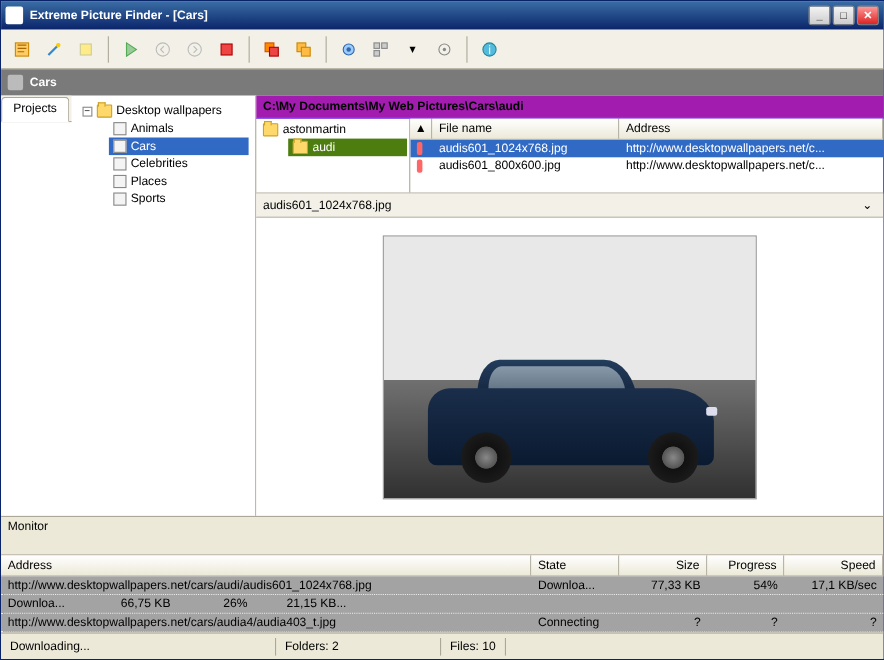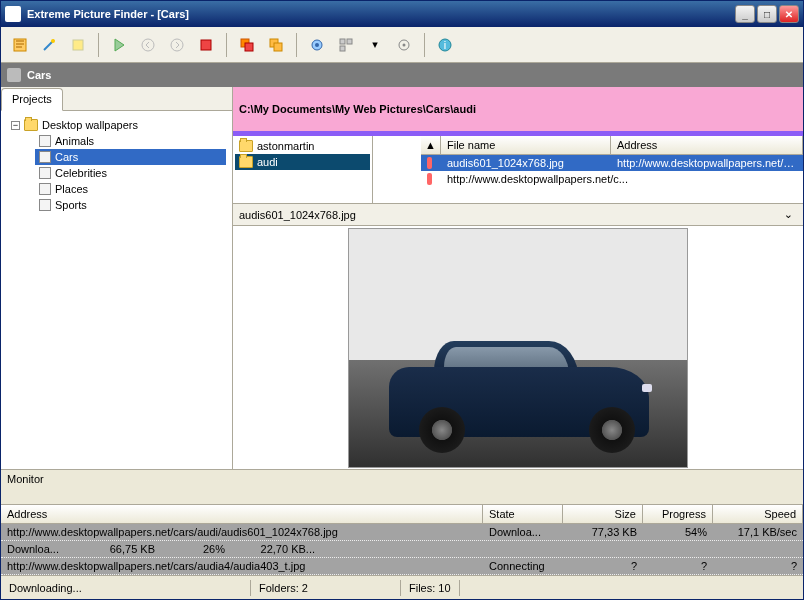--- a/index.html
+++ b/index.html
@@ -21,40 +21,40 @@
 .toolbar { height: 36px; background: #f2f0e7; border-bottom: 1px solid #aca899; display: flex; align-items: center; padding: 0 6px; gap: 3px; }
 .toolbar .tb-btn { width: 26px; height: 26px; border: 1px solid transparent; display: flex; align-items: center; justify-content: center; cursor: pointer; border-radius: 3px; }
 .toolbar .sep { width: 1px; height: 24px; background: #aca899; margin: 0 4px; }
 .tb-btn svg { width: 16px; height: 16px; }
 
 .subheader { height: 24px; background: #7a7a7a; color: #fff; display: flex; align-items: center; padding: 0 6px; font-weight: bold; }
 .subheader .sh-icon { width: 14px; height: 14px; background: #bbb; margin-right: 6px; border-radius:2px;}
 
 .main { flex: 1; display: flex; min-height: 0; }
 
-.left-panel { width: 232px; border-right: 1px solid #aca899; display: flex; flex-direction: column; background: #fff; }
+.left-panel { width: 232px; border-right: 1px solid #aca899; display: flex; flex-direction: row; background: #fff; }
 .tabs { height: 24px; background: #f2f0e7; border-bottom: 1px solid #aca899; display: flex; }
 .tab { padding: 4px 10px; border: 1px solid #aca899; border-bottom: none; border-top-left-radius: 4px; border-top-right-radius: 4px; margin-right: 2px; cursor: pointer; background:#ece9d8;}
 .tab.active { background: #fff; font-weight: normal; position: relative; top: 1px; border-bottom:1px solid #fff;}
 .tree { flex: 1; padding: 6px; overflow: auto; }
 .tree-node { display: flex; align-items: center; padding: 2px 0 2px 4px; cursor: pointer; }
 .tree-node.root { margin-left: 0; }
 .tree-node.child { margin-left: 28px; }
 .tree-node.selected { background: #316ac5; color: #fff; }
 .tree-toggle { width: 9px; height: 9px; border: 1px solid #888; display: inline-flex; align-items: center; justify-content: center; font-size: 9px; line-height: 1; margin-right: 4px; background:#fff;color:#000;}
 .folder-icon { width: 14px; height: 12px; background: #ffd86b; border:1px solid #c9a227; margin-right: 4px; border-radius:1px; position:relative;}
 .folder-icon::before{content:"";position:absolute;top:-3px;left:0;width:5px;height:3px;background:#ffd86b;border:1px solid #c9a227;border-bottom:none;}
 .node-icon { width: 12px; height: 12px; border: 1px solid #888; margin-right: 4px; background:#f4f4f4;}
 
 .right-panel { flex: 1; display: flex; flex-direction: column; min-width: 0; }
-.path-bar { padding: 16px 6px; font-weight: bold; border-bottom: 5px solid #8b5cf6; background:#f9a8d4;}
-.dir-file-row { display: flex; height: 68px; border-bottom: 1px solid #aca899; gap: 48px; }
+.path-bar { padding: 4px 6px; font-weight: bold; border-bottom: 1px solid #8b5cf6; background:#a21caf;}
+.dir-file-row { display: flex; height: 68px; border-bottom: 1px solid #aca899; }
 .dir-list { width: 140px; border-right: 1px solid #aca899; overflow: auto; padding: 2px; }
 .dir-item { display: flex; align-items: center; padding: 2px 4px; cursor: pointer; }
-.dir-item.selected { background: #0c4a6e; color: #fff; }
+.dir-item.selected { background: #4d7c0f; color: #fff; margin-left: 27px; }
 .file-list { flex: 1; display: flex; flex-direction: column; min-width: 0; }
 .file-header { display: flex; background: #ece9d8; border-bottom: 1px solid #aca899; }
 .file-header .col { padding: 3px 6px; border-right: 1px solid #aca899; background: linear-gradient(#fff,#ece9d8); cursor:pointer;}
 .col-sort{width:20px;display:flex;align-items:center;justify-content:center;}
 .col-name { width: 170px; }
 .col-addr { flex: 1; }
 .file-rows { flex: 1; overflow: hidden; }
 .file-row { display: flex; align-items: center; }
 .file-row .cell { padding: 2px 6px; white-space: nowrap; overflow: hidden; text-overflow: ellipsis; }
 .file-row.selected { background: #316ac5; color: #fff; }
@@ -255,20 +255,21 @@
               <div class="cell cellsort">
                   <span class="file-icn"></span>
                 </div>
               <div class="cell col-name">audis601_1024x768.jpg</div>
               <div class="cell col-addr">http://www.desktopwallpapers.net/c...</div>
             </div>
             <div class="file-row">
               <div class="cell cellsort">
                   <span class="file-icn"></span>
                 </div>
+              <div class="cell col-name">audis601_800x600.jpg</div>
               <div class="cell col-addr">http://www.desktopwallpapers.net/c...</div>
             </div>
           </div>
         </div>
       </div>
 
       <div class="preview-bar">
         <span class="fname">audis601_1024x768.jpg</span>
         <span class="chev">⌄</span>
       </div>
@@ -299,21 +300,21 @@
       <div class="mcell mcol-addr">http://www.desktopwallpapers.net/cars/audi/audis601_1024x768.jpg</div>
       <div class="mcell mcol-state">Downloa...</div>
       <div class="mcell mcol-size">77,33 KB</div>
       <div class="mcell mcol-prog">54%</div>
       <div class="mcell mcol-speed">17,1 KB/sec</div>
     </div>
     <div class="mrow">
       <div class="mcell mcol-state">Downloa...</div>
       <div class="mcell mcol-size">66,75 KB</div>
       <div class="mcell mcol-prog">26%</div>
-      <div class="mcell mcol-speed">22,70 KB...</div>
+      <div class="mcell mcol-speed">21,15 KB...</div>
     </div>
     <div class="mrow">
       <div class="mcell mcol-addr">http://www.desktopwallpapers.net/cars/audia4/audia403_t.jpg</div>
       <div class="mcell mcol-state">Connecting</div>
       <div class="mcell mcol-size">?</div>
       <div class="mcell mcol-prog">?</div>
       <div class="mcell mcol-speed">?</div>
     </div>
   </div>
 

